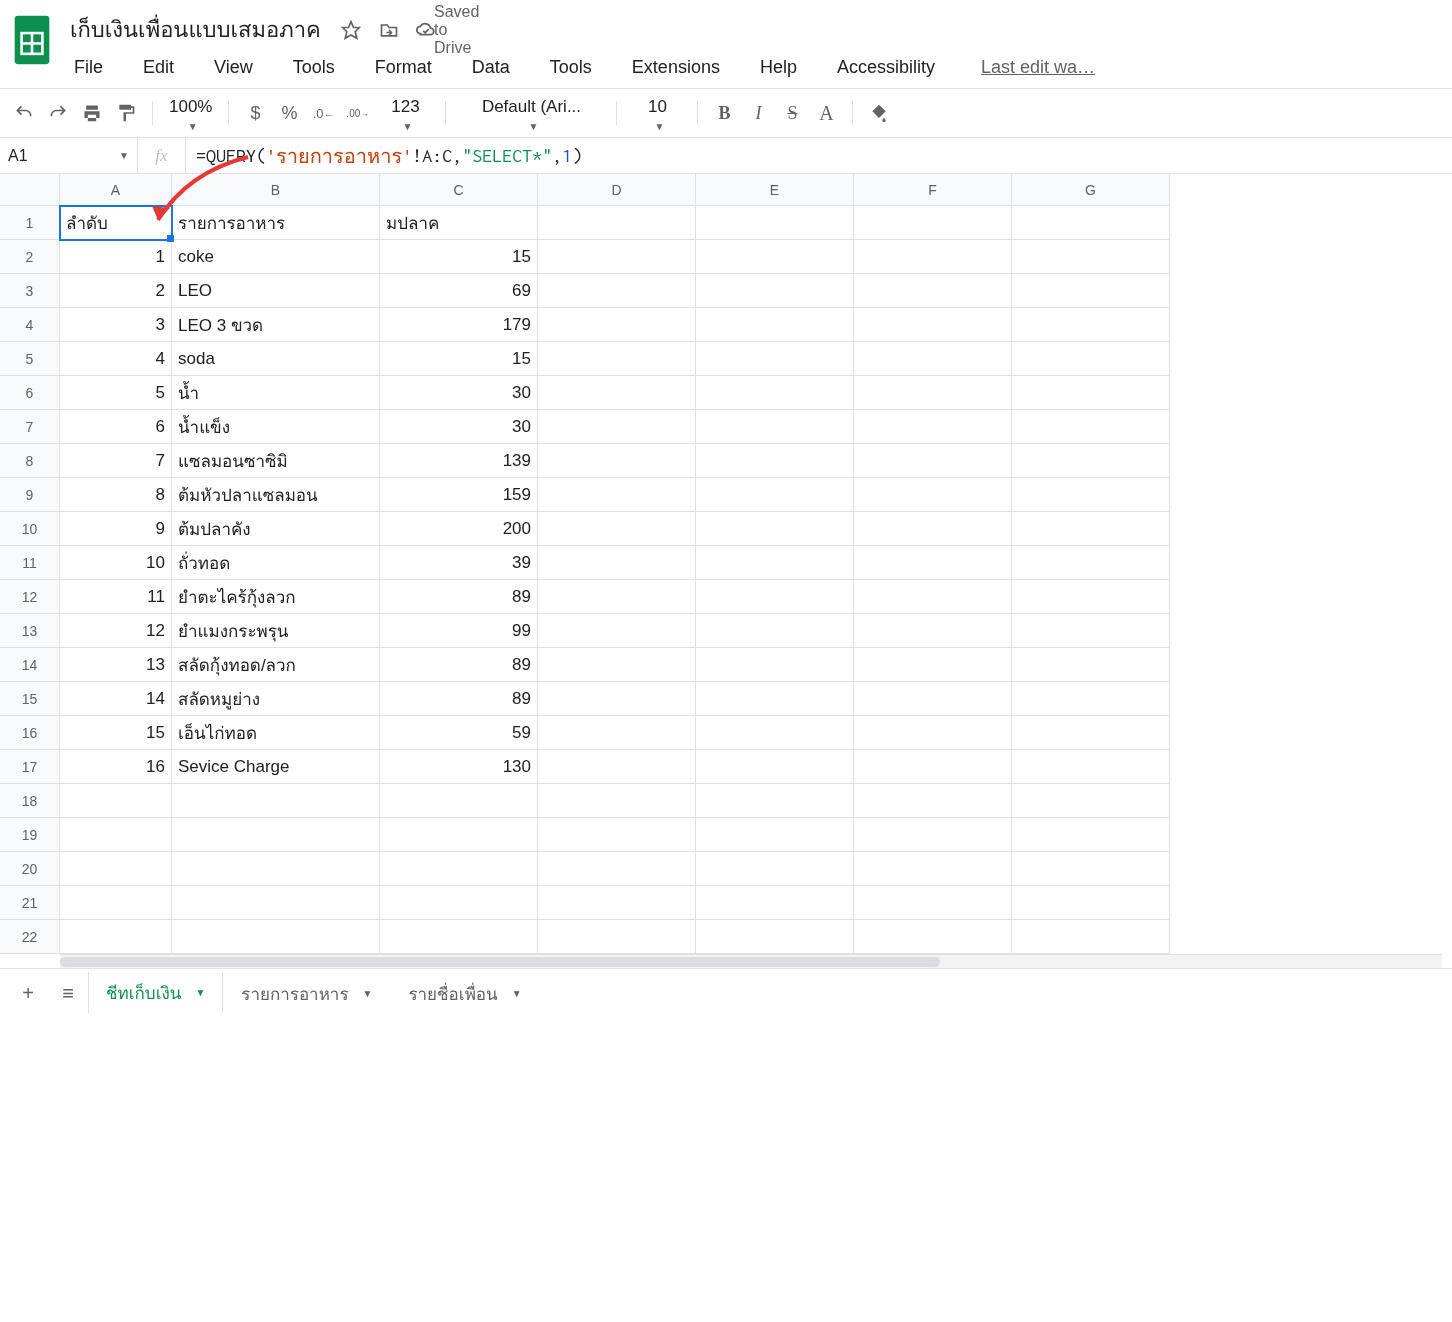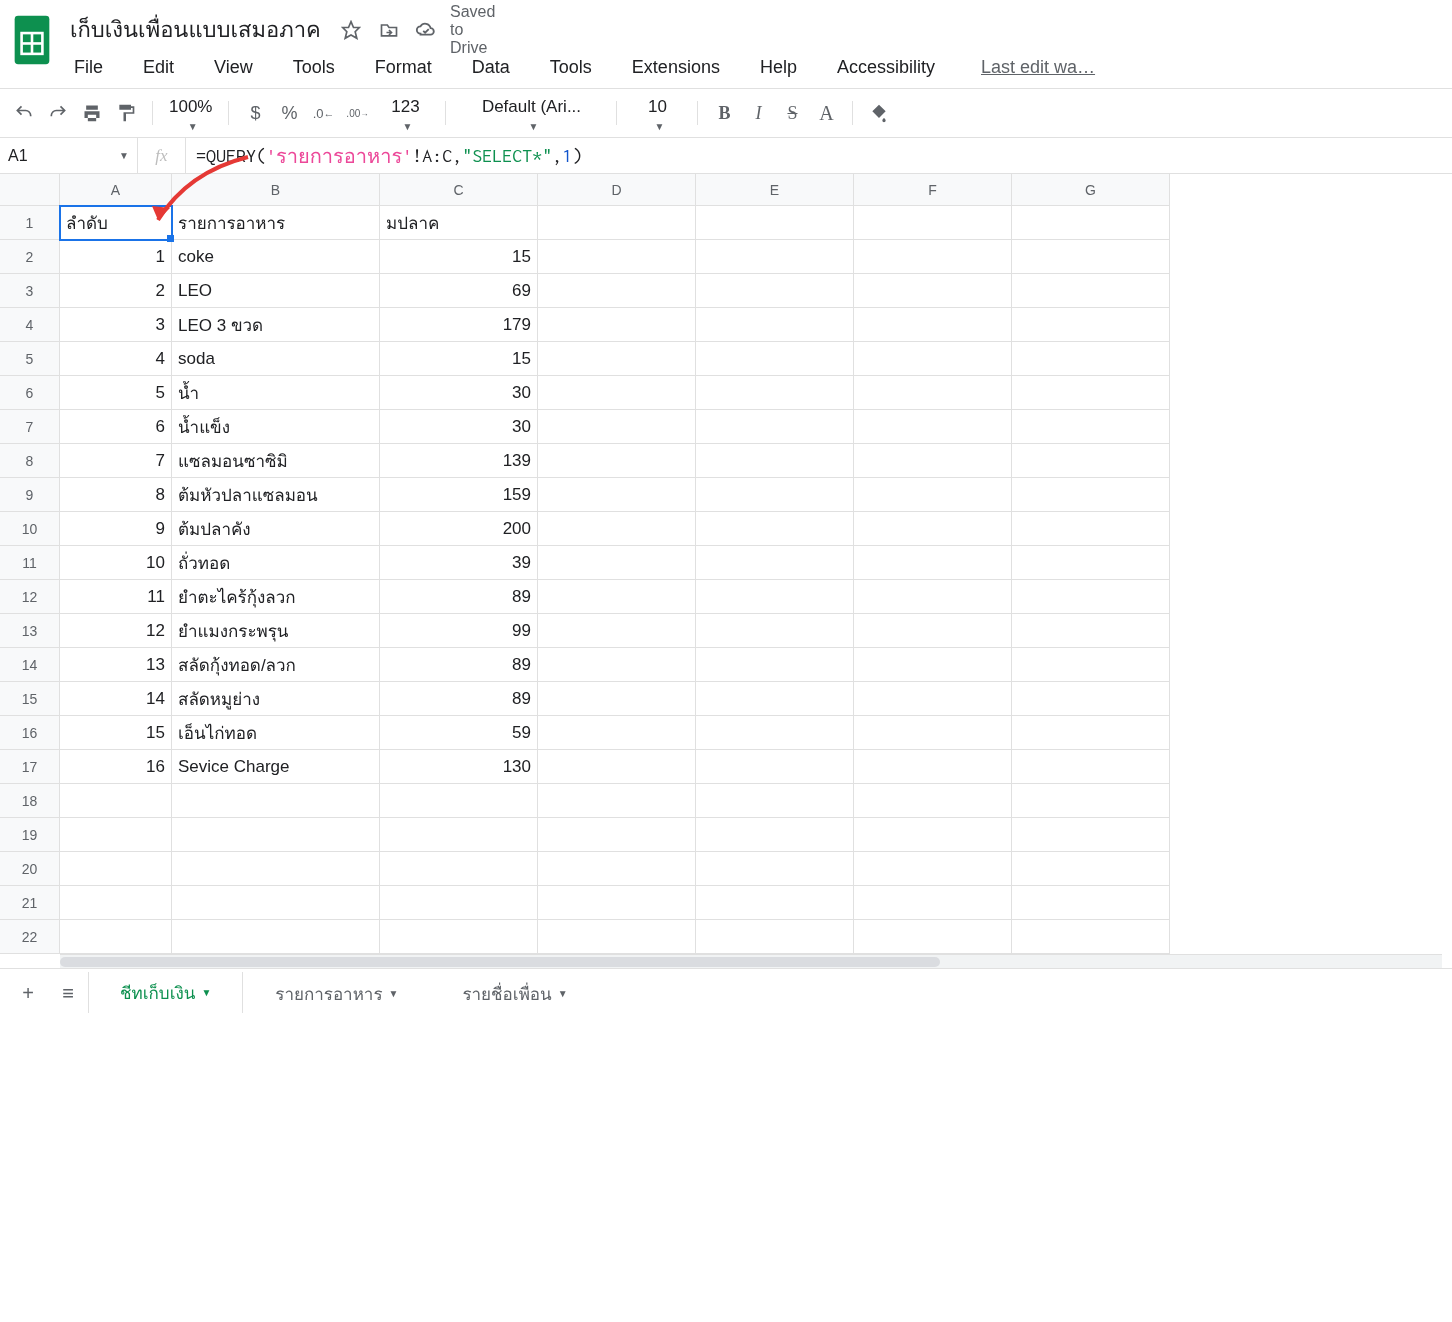--- a/index.html
+++ b/index.html
@@ -7,21 +7,21 @@
   
   
   .title-bar { display: flex; align-items: flex-start; padding: 8px 16px 0 8px; }
   .logo { width: 48px; height: 64px; display: flex; align-items: center; justify-content: center; margin-right: 8px;}
   .logo svg { width: 40px; height: 52px; }
   .title-col { display: flex; flex-direction: column; }
   .title-row { display: flex; align-items: center; gap: 12px; padding: 2px 0 4px 0;}
   .doc-title { font-size: 22px; color: #202124; padding: 2px 6px;}
   .title-icons { display: flex; align-items: center; gap: 14px; color: #5f6368; }
   .title-icons span { display: inline-flex; align-items: center; justify-content: center; width: 24px; height:24px;}
-  .saved-text { font-size: 16px; color: #5f6368; display: flex; align-items: center; gap: 24px;}
+  .saved-text { font-size: 16px; color: #5f6368; display: flex; align-items: center; gap: 8px;}
   
   
   .menu-bar { display: flex; gap: 20px; padding: 0 0 6px 0; font-size: 18px; color: #202124; }
   .menu-bar .menu-item { padding: 4px 10px; cursor: pointer; border-radius: 4px;}
   .menu-bar .menu-item.last-edit { color: #5f6368; text-decoration: underline; margin-left: 6px;}
   
   .divider { height: 1px; background: #e0e0e0; }
   
   
   .toolbar { display: flex; align-items: center; padding: 8px 8px; gap: 2px; border-bottom: 1px solid #e0e0e0; }
@@ -35,21 +35,21 @@
   .strike { text-decoration: line-through; font-family: serif; font-size: 20px;}
   .text-color-A { position: relative; font-family: serif; font-size: 20px; }
   
   
   .formula-bar { display: flex; align-items: center; border-bottom: 1px solid #e0e0e0; height: 36px; position: relative;}
   .cell-name-box { width: 138px; height: 100%; display: flex; align-items: center; justify-content: space-between; padding: 0 8px; border-right: 1px solid #e0e0e0; font-size: 16px;}
   .cell-name-box .caret { font-size: 10px; color: #5f6368;}
   .fx-label { width: 48px; height:100%; display:flex; align-items:center; justify-content:center; font-style: italic; color: #bdbdbd; font-size: 17px; font-family: serif; border-right: 1px solid #e0e0e0;}
   .formula-input { flex: 1; padding: 0 10px; font-size: 20px; font-family: "Inconsolata", monospace; display: flex; align-items: center;}
   .formula-input .fn { color: #202124; }
-  .formula-input .str-orange { color: #ec4899; text-align: right; }
+  .formula-input .str-orange { color: #c2410c; text-align: right; }
   .formula-input .str-green { color: #0d904f; }
   .formula-input .num-blue { color: #1155cc; }
   
   
   .arrow-wrap { position: absolute; left: 148px; top: 14px; pointer-events: none; z-index: 5; width: 120px; height: 80px;}
   
   
   .grid-area { position: relative; }
   .grid { display: grid; grid-template-columns: 60px 112px 208px 158px repeat(4, 158px); font-size: 17px; }
   .col-header, .row-header, .cell, .corner { border: 1px solid #e0e0e0; border-top: none; border-left: none; display: flex; align-items: center; }
@@ -61,21 +61,21 @@
   .cell.txt { justify-content: flex-start; }
   .selected-cell { outline: 2px solid #1a73e8; outline-offset: -1px; position: relative; z-index: 2;}
   .selected-cell::after { content: ""; position: absolute; right: -3px; bottom: -3px; width: 7px; height: 7px; background: #1a73e8;}
   
   .hscroll { height: 14px; background: #f1f3f4; border-top: 1px solid #e0e0e0; margin-left: 60px; margin-right: 10px; position: relative;}
   .hscroll .thumb { position: absolute; left: 0; top: 2px; height: 10px; width: 880px; background: #dadce0; border-radius: 6px;}
   
   
   .sheet-bar { display: flex; align-items: center; height: 50px; border-top: 1px solid #e0e0e0; padding: 0 8px;}
   .sheet-bar .sb-btn { min-width: 40px; height: 40px; display: inline-flex; align-items: center; justify-content: center; color: #5f6368; cursor: pointer; font-size: 20px;}
-  .sheet-tab { height: 44px; display: inline-flex; align-items: center; padding: 0 32px; font-size: 17px; color: #5f6368; cursor: pointer; gap: 6px;}
+  .sheet-tab { height: 44px; display: inline-flex; align-items: center; padding: 0 18px; font-size: 17px; color: #5f6368; cursor: pointer; gap: 14px;}
   .sheet-tab.active { color: #0d904f; border-bottom: 3px solid transparent; position: relative;}
   .sheet-tab.active::before { content:""; position:absolute; left:0;right:0;top:0;bottom:0; background: #fff; border: 1px solid #e0e0e0; border-top: none; border-bottom: none; z-index:-1;}
   .sheet-tab .caret { font-size: 10px;}
   .sheet-tab.active .caret { color: #0d904f;}
 </style>
 </head>
 <body>
 
 <div class="title-bar">
   <div class="logo">

